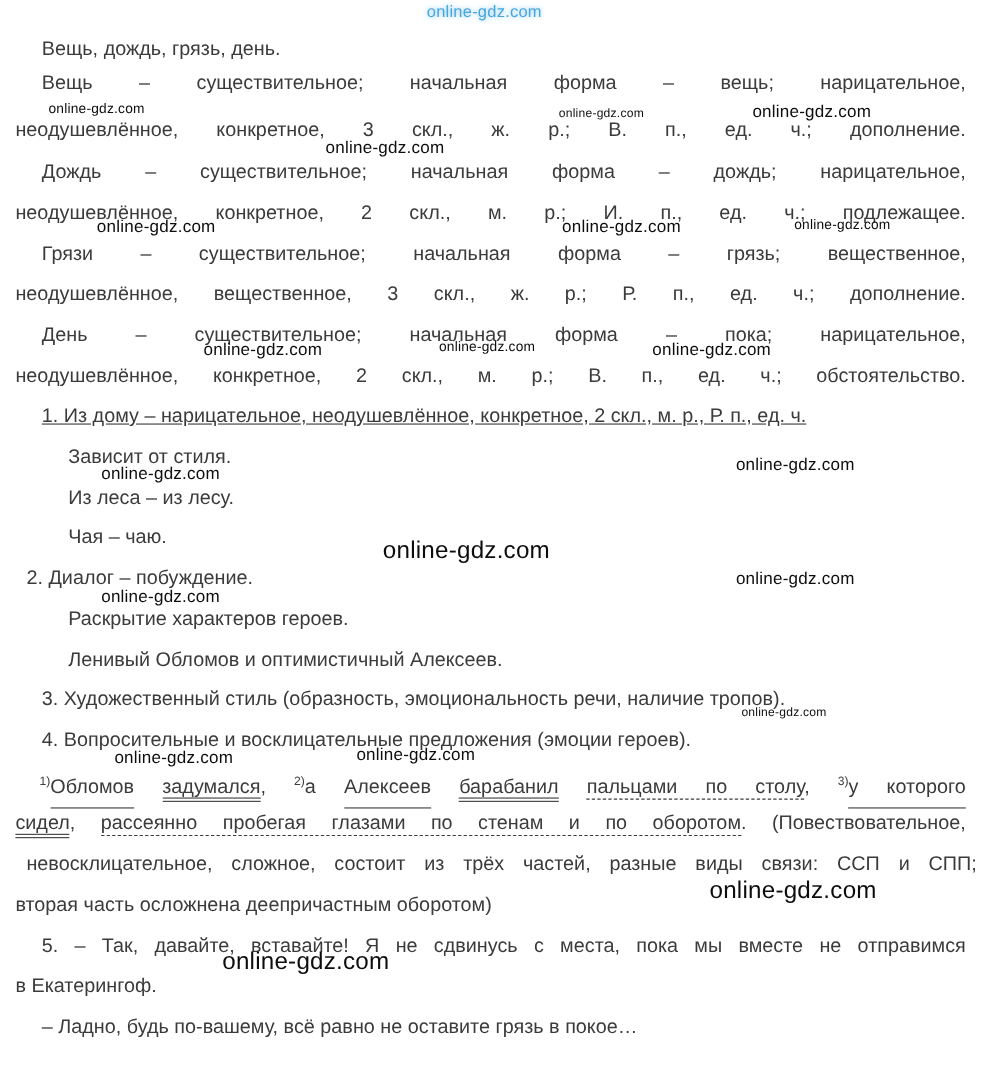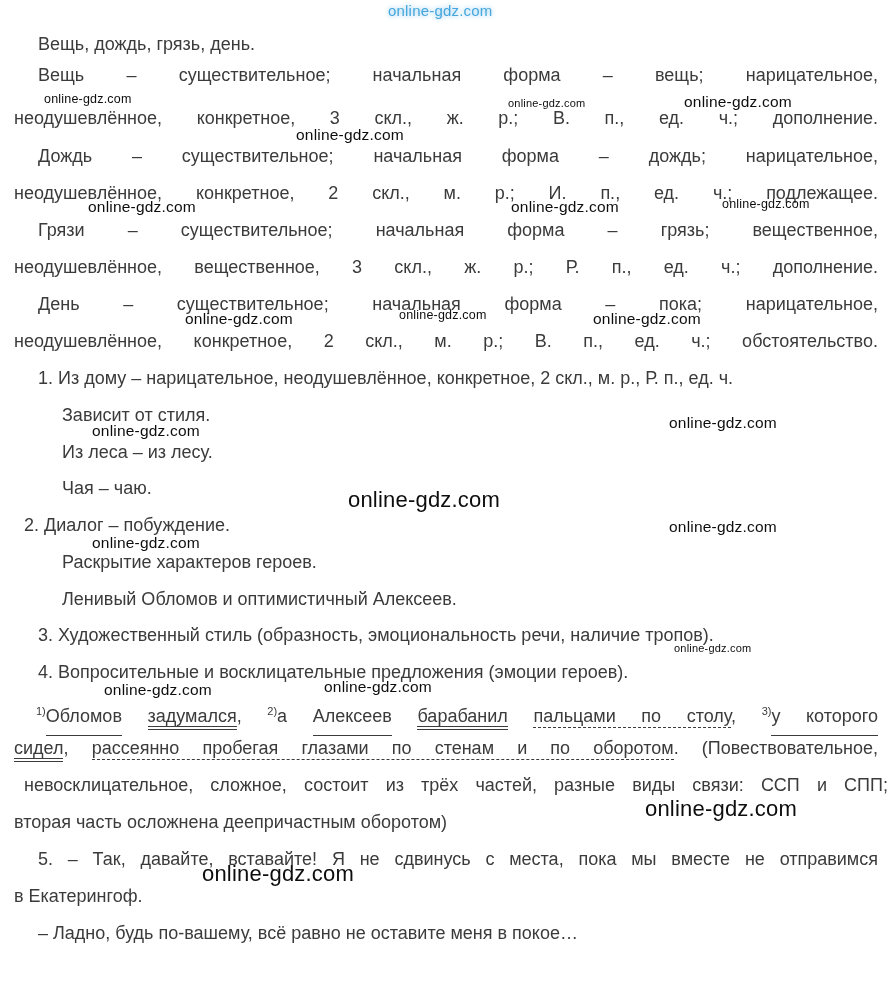--- a/index.html
+++ b/index.html
@@ -68,21 +68,21 @@
 
 <div class="line just" style="left:38px; top:145px; width:840px;">Дождь – существительное; начальная форма – дождь; нарицательное,</div>
 <div class="line just" style="left:14px; top:182px; width:864px;">неодушевлённое, конкретное, 2 скл., м. р.; И. п., ед. ч.; подлежащее.</div>
 
 <div class="line just" style="left:38px; top:219px; width:840px;">Грязи – существительное; начальная форма – грязь; вещественное,</div>
 <div class="line just" style="left:14px; top:256px; width:864px;">неодушевлённое, вещественное, 3 скл., ж. р.; Р. п., ед. ч.; дополнение.</div>
 
 <div class="line just" style="left:38px; top:293px; width:840px;">День – существительное; начальная форма – пока; нарицательное,</div>
 <div class="line just" style="left:14px; top:330px; width:864px;">неодушевлённое, конкретное, 2 скл., м. р.; В. п., ед. ч.; обстоятельство.</div>
 
-<div class="line" style="left:38px; top:367px;">1. Из дому – нарицательное, неодушевлённое, конкретное, 2 скл., м. р., Р. п., ед. ч.</div>
+<div class="line" style="left:38px; top:367px;text-decoration:underline;">1. Из дому – нарицательное, неодушевлённое, конкретное, 2 скл., м. р., Р. п., ед. ч.</div>
 <div class="line" style="left:62px; top:404px;">Зависит от стиля.</div>
 <div class="line" style="left:62px; top:441px;">Из леса – из лесу.</div>
 <div class="line" style="left:62px; top:477px;">Чая – чаю.</div>
 
 <div class="line" style="left:24px; top:514px;">2. Диалог – побуждение.</div>
 <div class="line" style="left:62px; top:551px;">Раскрытие характеров героев.</div>
 <div class="line" style="left:62px; top:588px;">Ленивый Обломов и оптимистичный Алексеев.</div>
 
 <div class="line" style="left:38px; top:624px;">3. Художественный стиль (образность, эмоциональность речи, наличие тропов).</div>
 <div class="line" style="left:38px; top:661px;">4. Вопросительные и восклицательные предложения (эмоции героев).</div>
@@ -90,13 +90,13 @@
 <div class="line just" style="left:36px; top:700px; width:842px;"><span class="sup">1)</span><span class="u1">Обломов</span><span> </span><span class="u2">задумался</span><span>, </span><span class="sup">2)</span><span>а </span><span class="u1">Алексеев</span><span> </span><span class="u2">барабанил</span><span> </span><span class="ud">пальцами по столу</span><span>, </span><span class="sup">3)</span><span class="u1">у которого</span></div>
 
 <div class="line just" style="left:14px; top:737px; width:864px;"><span class="u2">сидел</span><span>, </span><span class="ud">рассеянно пробегая глазами по стенам и по оборотом</span><span>. (Повествовательное,</span></div>
 
 <div class="line just" style="left:24px; top:774px; width:864px;">невосклицательное, сложное, состоит из трёх частей, разные виды связи: ССП и СПП;</div>
 <div class="line" style="left:14px; top:811px;">вторая часть осложнена деепричастным оборотом)</div>
 
 <div class="line just" style="left:38px; top:848px; width:840px;">5. – Так, давайте, вставайте! Я не сдвинусь с места, пока мы вместе не отправимся</div>
 <div class="line" style="left:14px; top:885px;">в Екатерингоф.</div>
 
-<div class="line" style="left:38px; top:922px;">– Ладно, будь по-вашему, всё равно не оставите меня в покое…</div>
+<div class="line" style="left:38px; top:922px;">– Ладно, будь по-вашему, всё равно не оставите грязь в покое…</div>
 
 </body></html>

